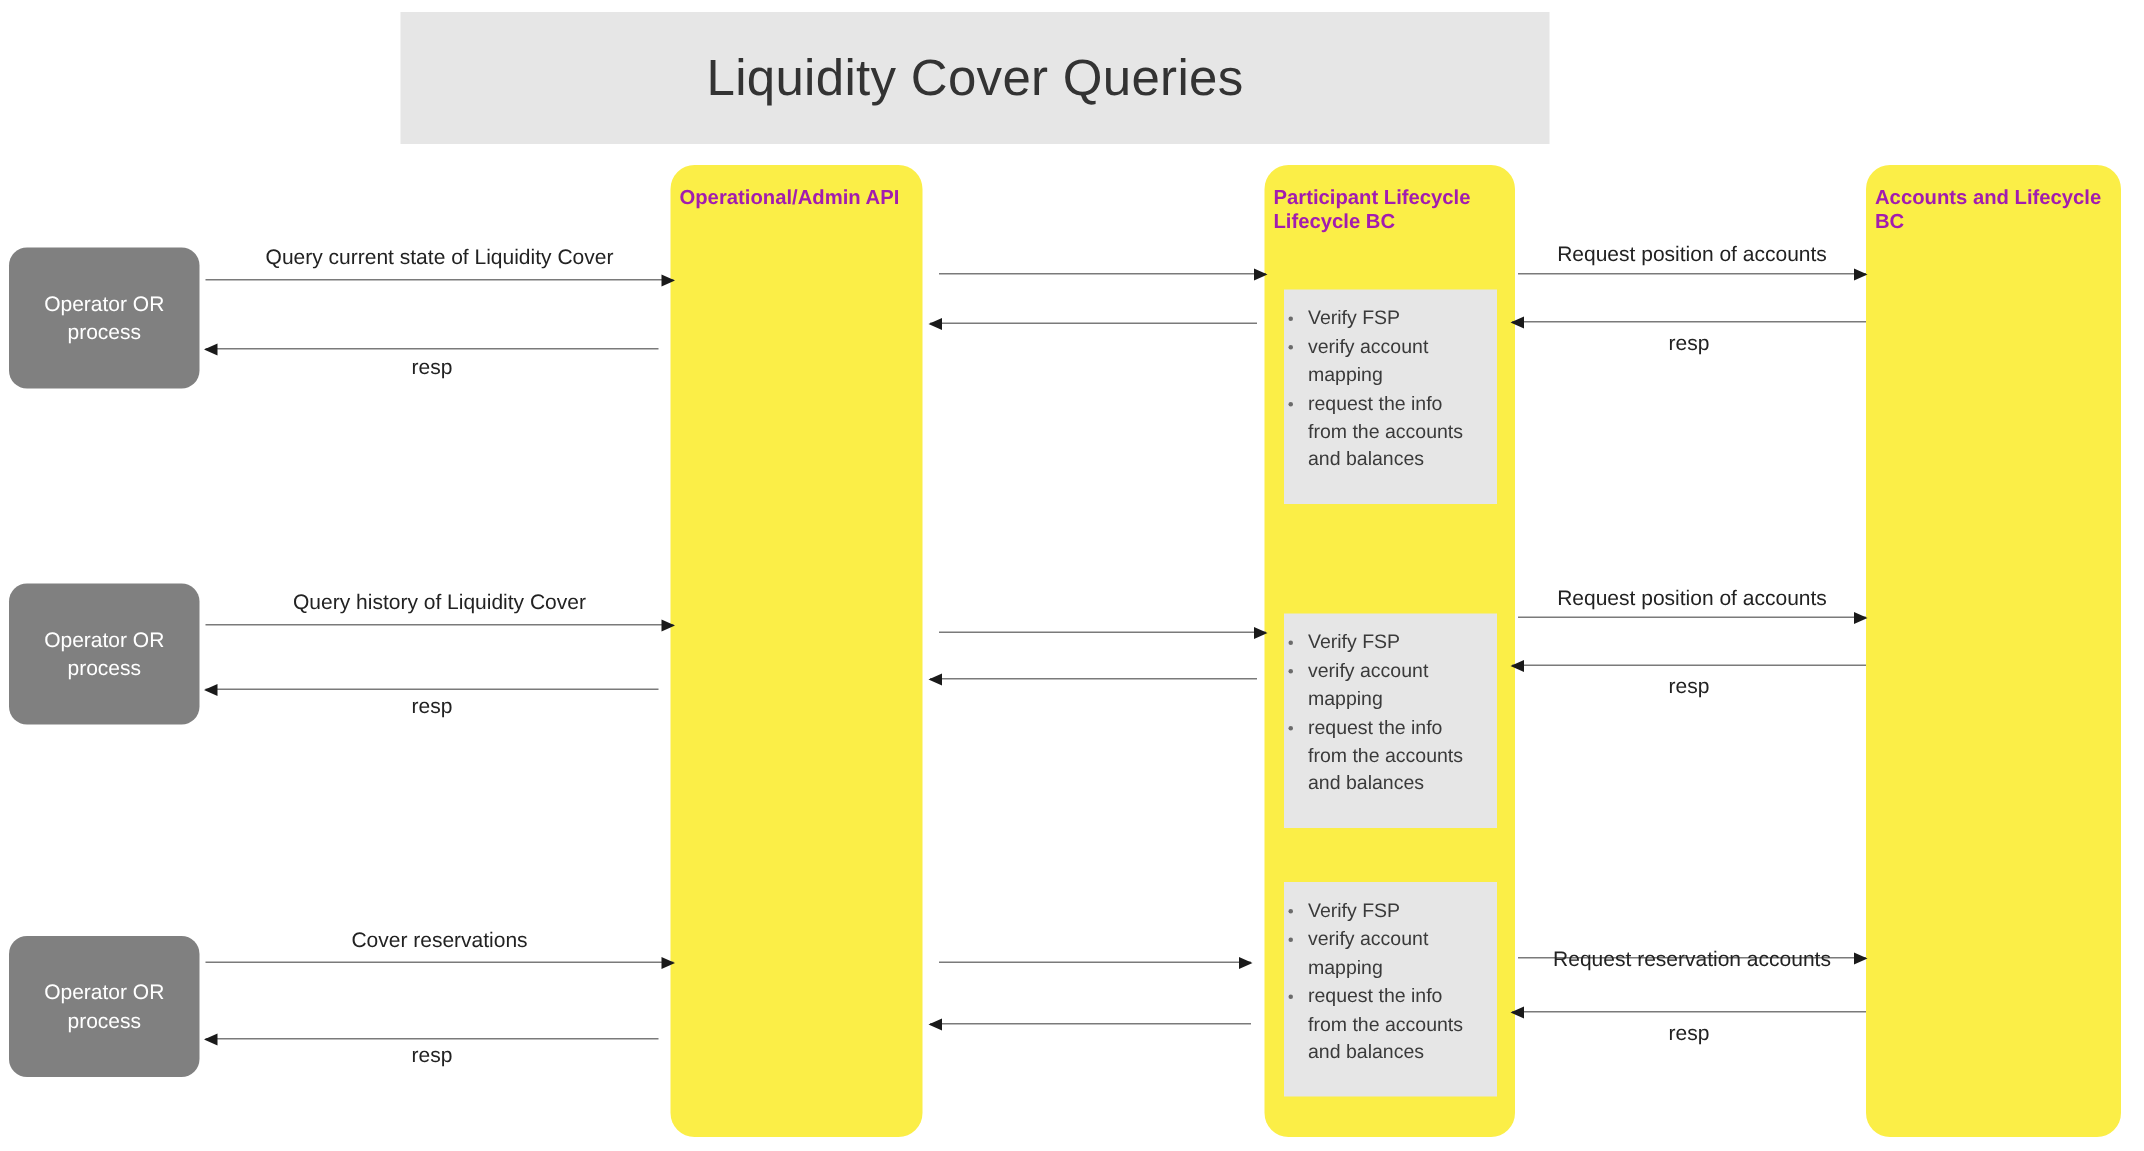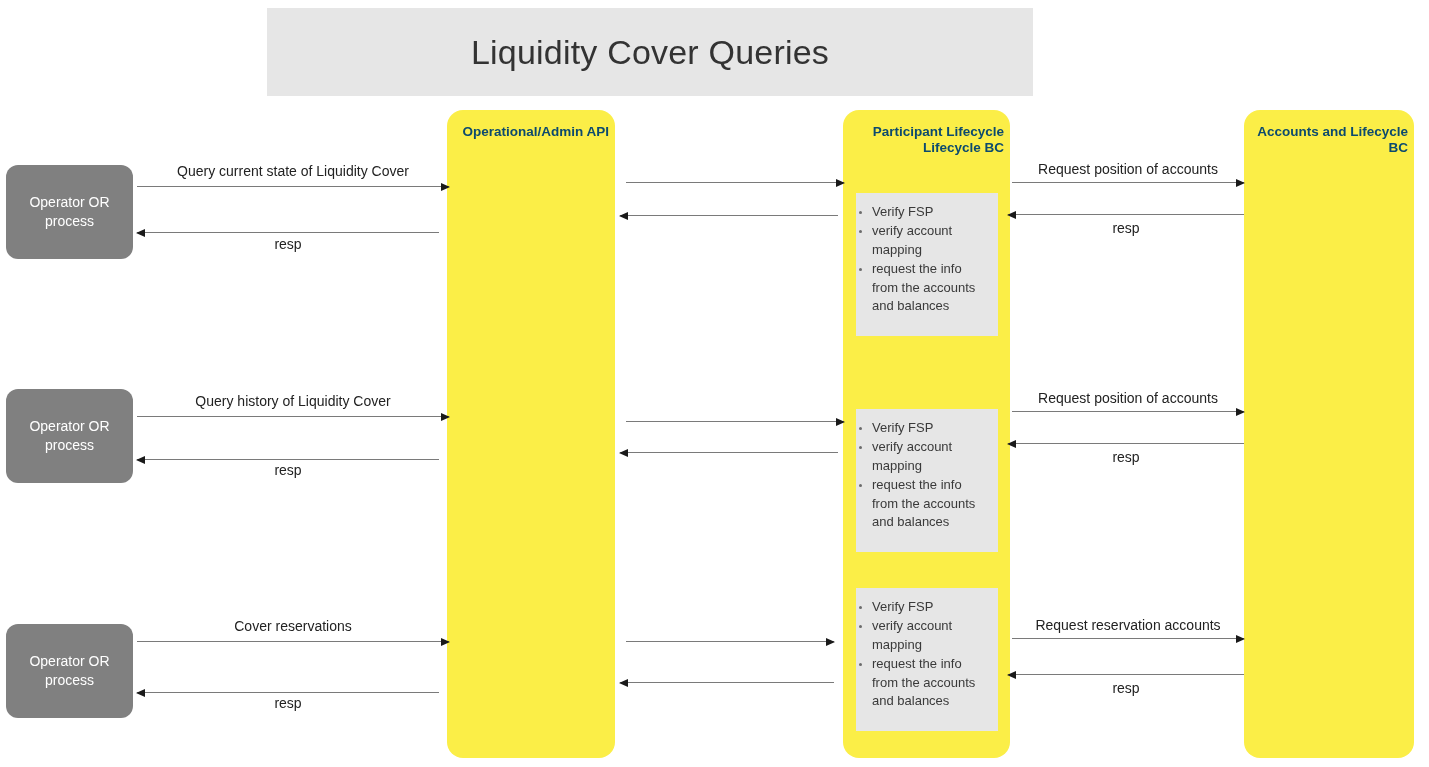--- a/index.html
+++ b/index.html
@@ -43,24 +43,24 @@
   .lane {
     position: absolute;
     background: #fbee47;
     border-radius: 16px;
   }
   .lane-label {
     position: absolute;
     left: 0;
     right: 0;
     top: 14px;
-    text-align: right;
+    text-align: left;
     font-size: 13.5px;
     font-weight: bold;
-    color: #0c4a6e;
+    color: #a21caf;
     line-height: 1.22;
     padding: 0 6px;
     box-sizing: border-box;
   }
   #lane-api      { left: 447px;  top: 110px; width: 168px; height: 648px; }
   #lane-plm      { left: 843px;  top: 110px; width: 167px; height: 648px; }
   #lane-accounts { left: 1244px; top: 110px; width: 170px; height: 648px; }
 
   
   .actor-box {
@@ -231,17 +231,17 @@
 
   <div class="arrow to-right" style="left:137px; top:641px; width:312px;"></div>
   <div class="arrow-label" style="left:137px; top:618px; width:312px;">Cover reservations</div>
   <div class="arrow to-left" style="left:137px; top:692px; width:302px;"></div>
   <div class="arrow-label" style="left:137px; top:695px; width:302px;">resp</div>
 
   <div class="arrow to-right" style="left:626px; top:641px; width:208px;"></div>
   <div class="arrow to-left" style="left:620px; top:682px; width:214px;"></div>
 
   <div class="arrow to-right" style="left:1012px; top:638px; width:232px;"></div>
-  <div class="arrow-label" style="left:1012px; top:617px; width:232px;">Request reservation accounts</div>
+  <div class="arrow-label" style="left:1012px; top:631px; width:232px;">Request reservation accounts</div>
   <div class="arrow to-left" style="left:1008px; top:674px; width:236px;"></div>
   <div class="arrow-label" style="left:1008px; top:680px; width:236px;">resp</div>
 
 </div>
 
 </body></html>

